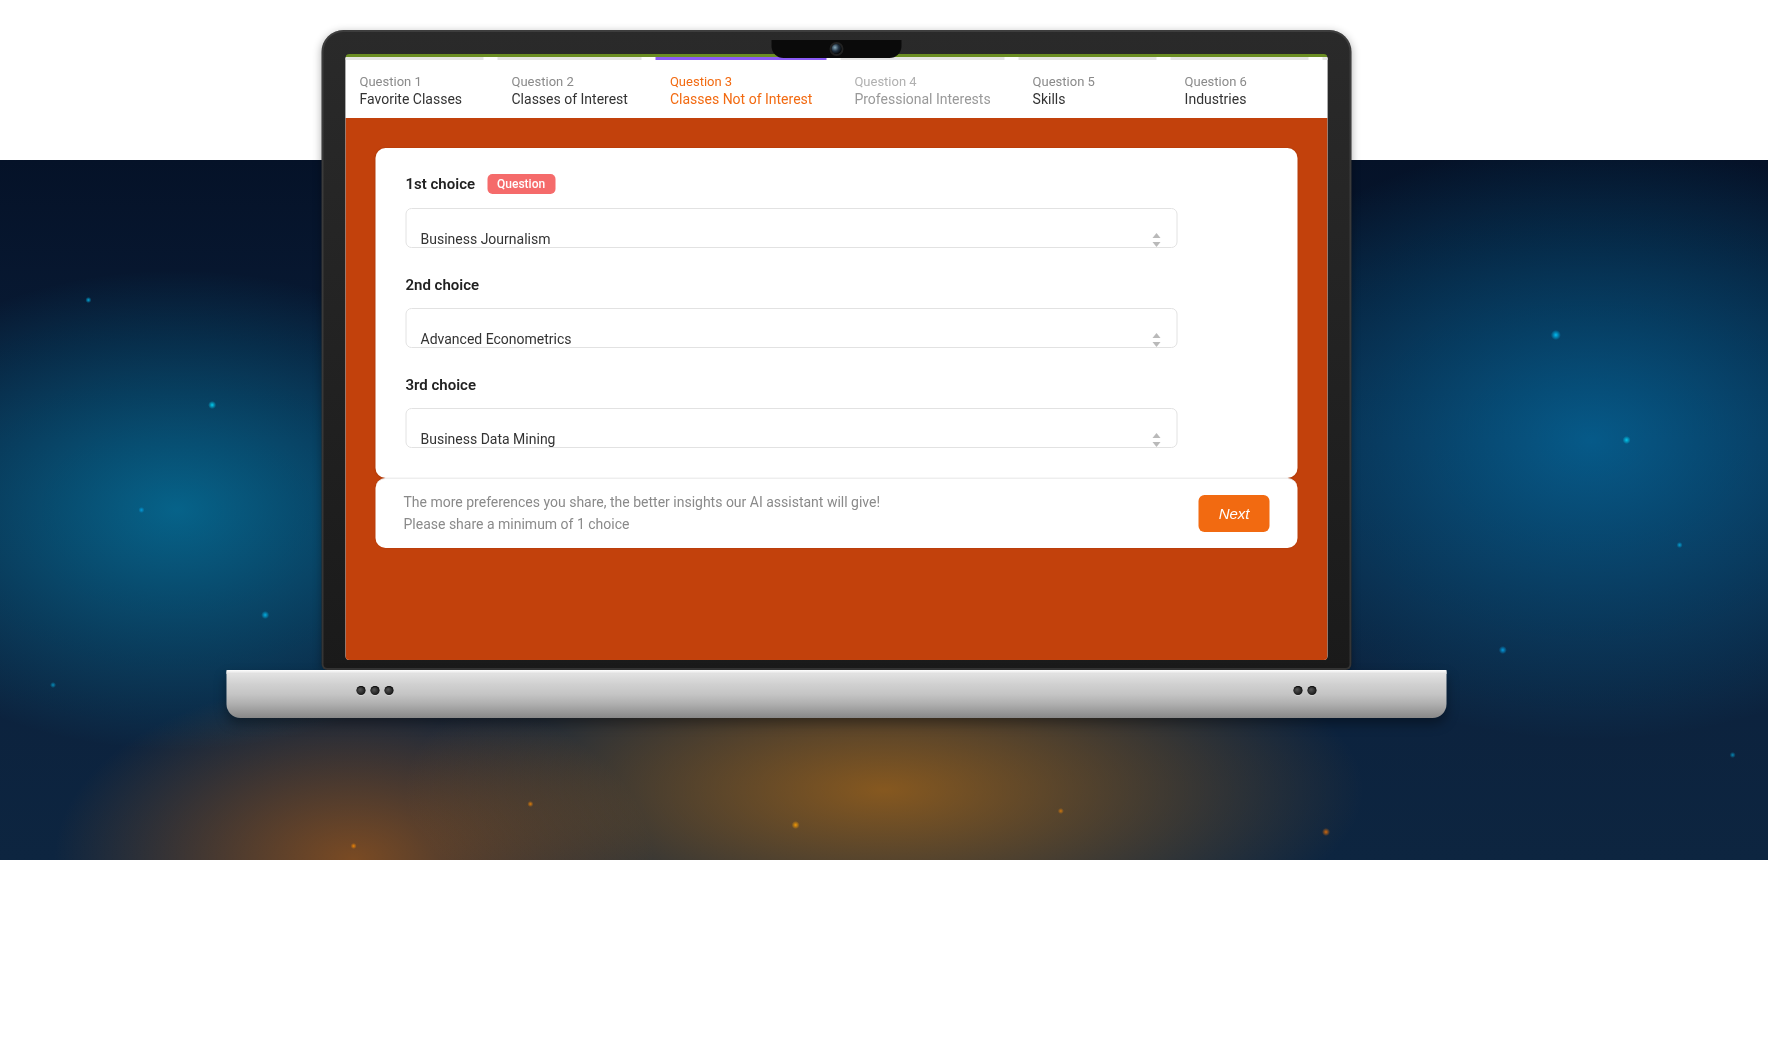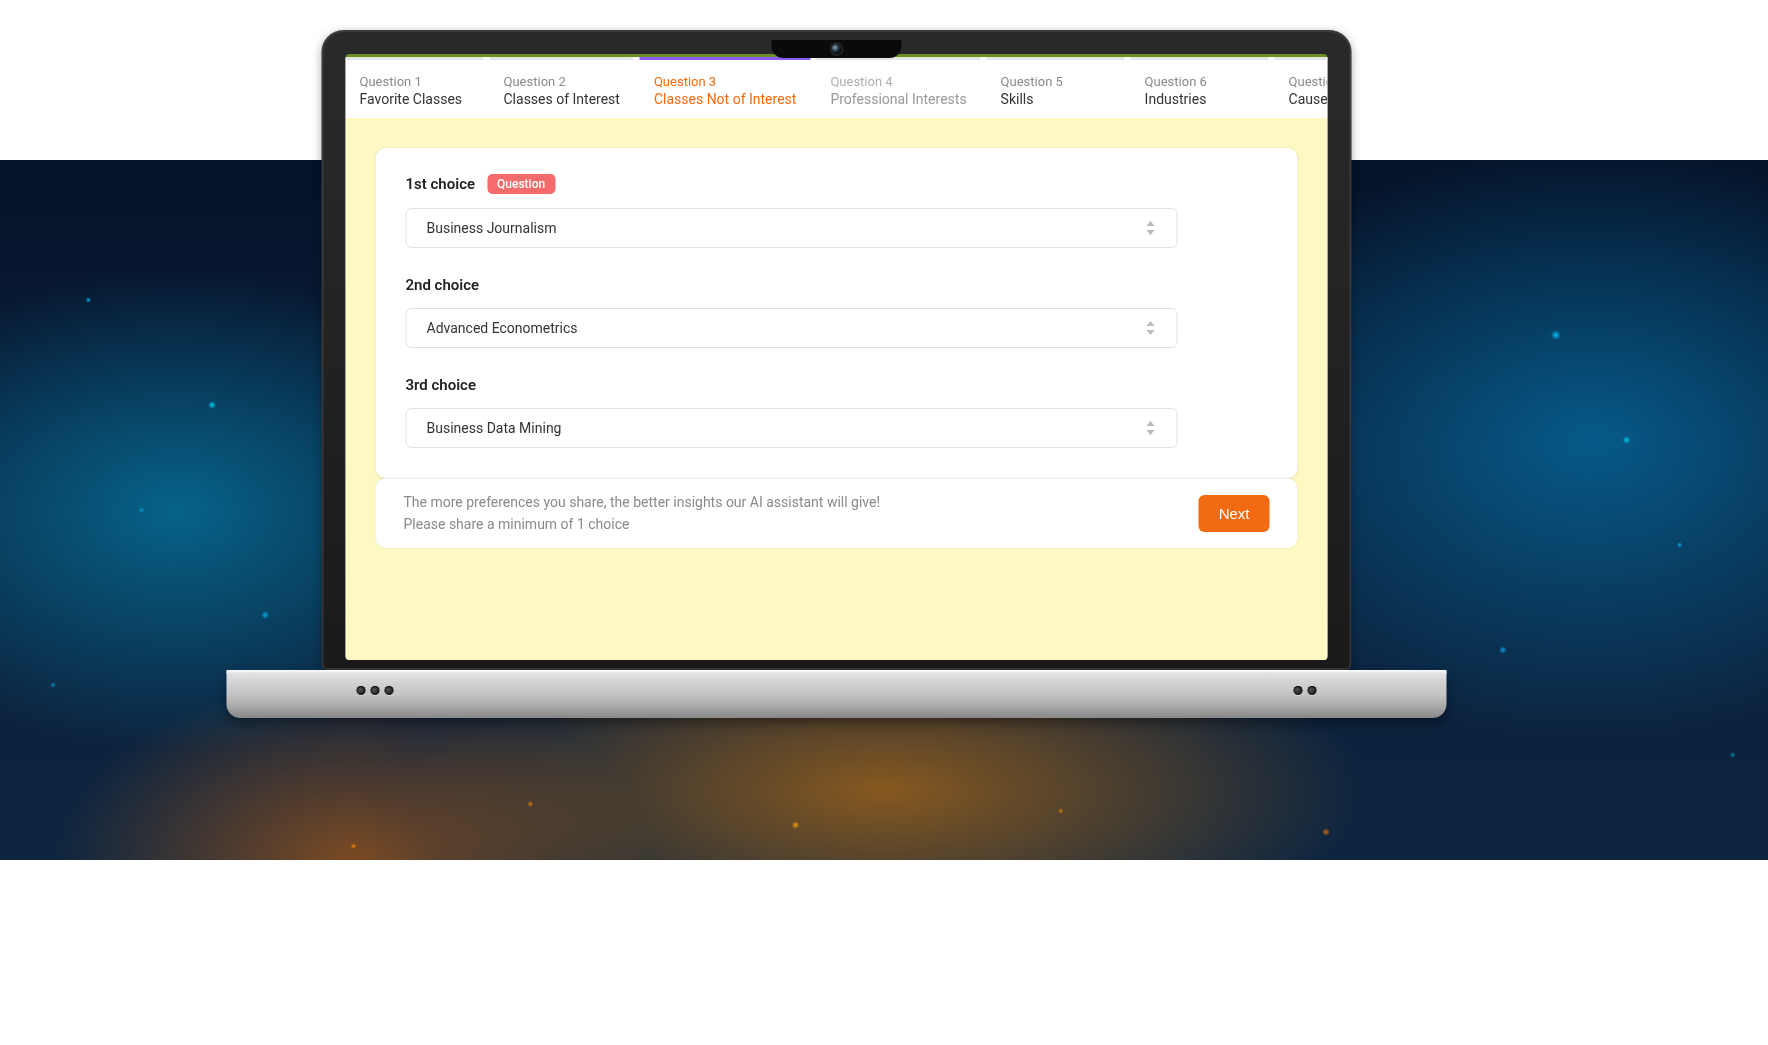--- a/index.html
+++ b/index.html
@@ -142,21 +142,21 @@
     
     
     .app {
       width: 100%;
       height: 100%;
       display: flex;
       flex-direction: column;
     }
     .tabs {
       display: flex;
-      gap: 4px;
+      gap: 12px;
       padding: 0 0 0 0;
       background: #fff;
       border-bottom: 1px solid transparent;
       align-items: flex-end;
     }
     .tab {
       flex: 0 0 auto;
       min-width: 138px;
       padding: 14px 14px 10px 14px;
       cursor: pointer;
@@ -185,21 +185,21 @@
     .tab.disabled .tab-qnum {
       color: #b0b0b0;
     }
     .tab.disabled .tab-title {
       color: #999;
     }
     
     .main-area {
       flex: 1;
       padding: 30px 30px 16px 30px;
-      background: #fef9c3;
+      background: #c2410c;
     }
     .card {
       background: #fff;
       border-radius: 10px;
       padding: 26px 120px 26px 30px;
       box-shadow: 0 0 0 1px rgba(0,0,0,0.03), 0 1px 3px rgba(0,0,0,0.05);
     }
     .field-group {
       margin-bottom: 28px;
     }
@@ -225,22 +225,22 @@
       padding: 3px 10px;
       border-radius: 5px;
     }
     .select-wrap {
       position: relative;
       border: 1px solid #e2e2e2;
       border-radius: 6px;
       background: #fff;
       height: 40px;
       display: flex;
-      align-items: center;
-      padding: 0 20px;
+      align-items: flex-end;
+      padding: 0 14px;
       cursor: pointer;
     }
     .select-value {
       flex: 1;
       font-size: 14px;
       color: #333;
     }
     .select-chevrons {
       width: 10px;
       height: 14px;
@@ -288,20 +288,21 @@
     }
     .next-btn {
       background: #f26a11;
       color: #fff;
       border: none;
       border-radius: 6px;
       padding: 10px 20px;
       font-size: 15px;
       font-weight: 500;
       cursor: pointer;
+      font-style: italic;
     }
     .footer-wrap {
       margin-top: 0px;
     }
   </style>
 </head>
 <body>
 
 <div class="bg-overlay">
   <div class="bg-dots"></div>

